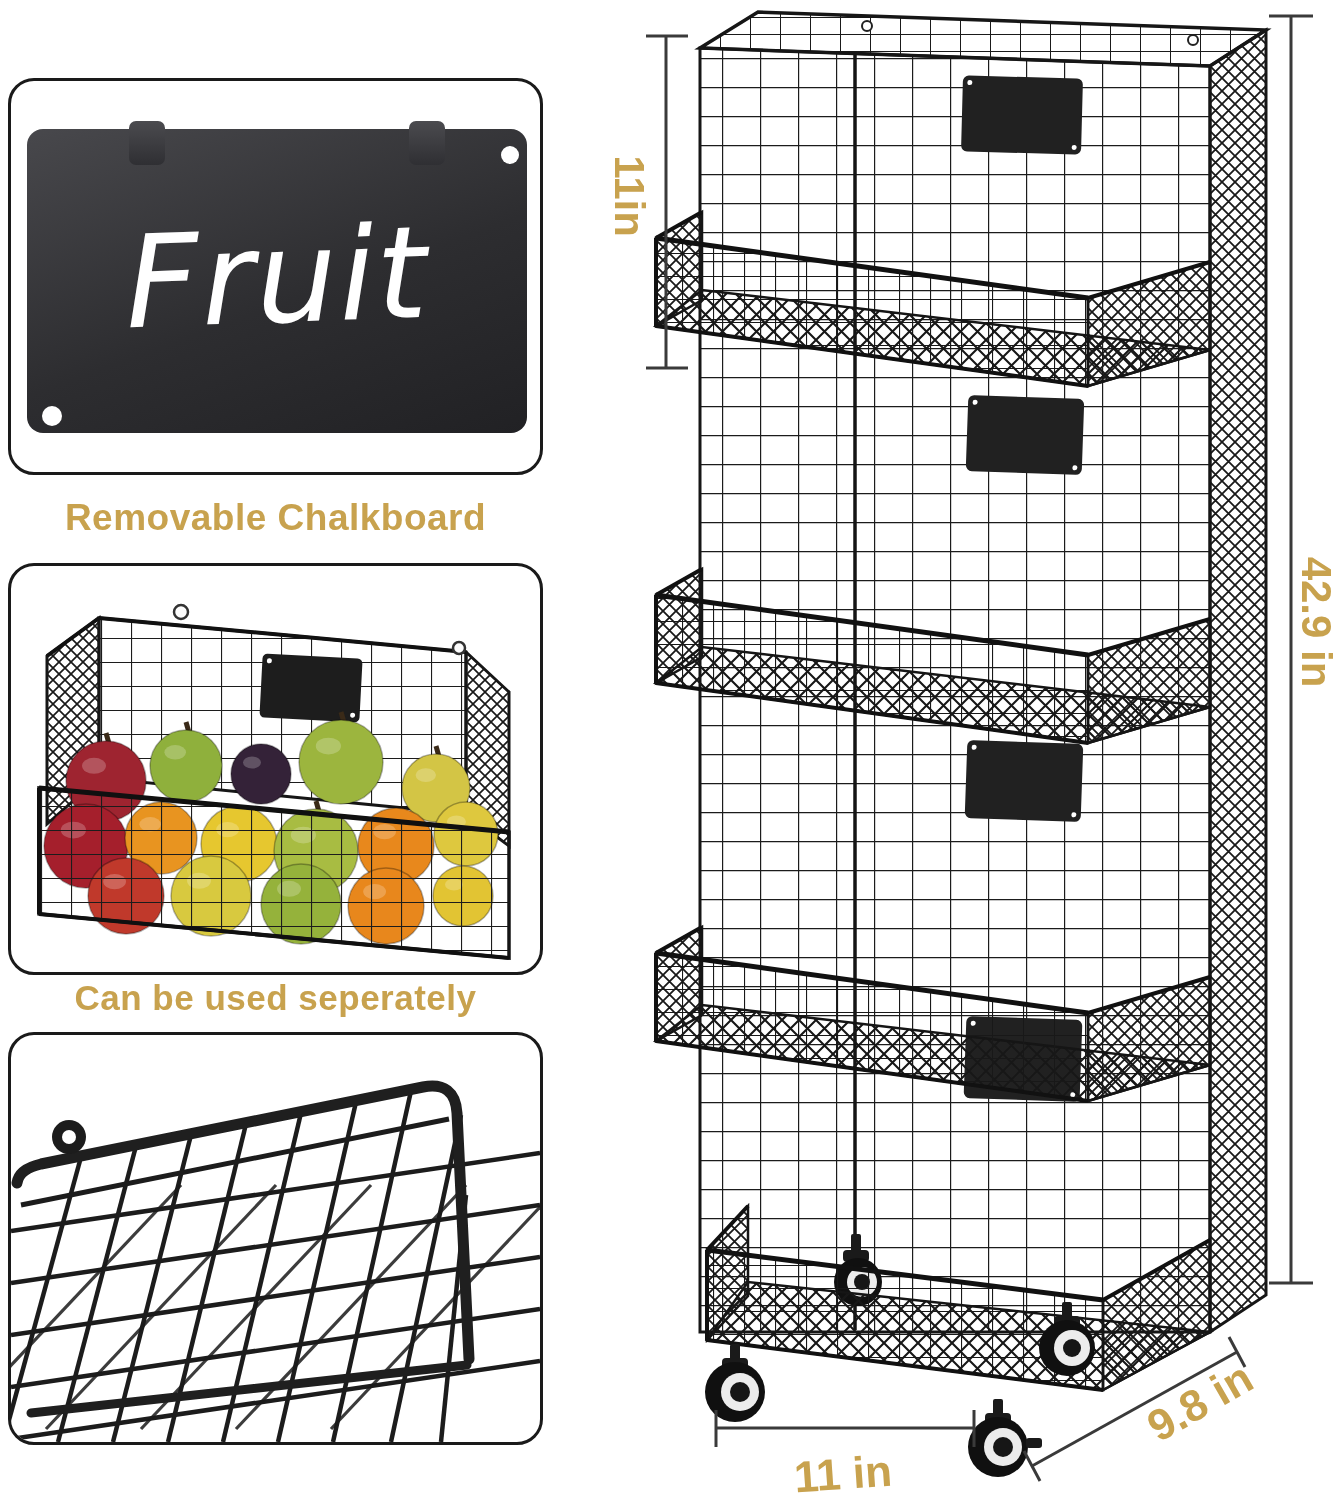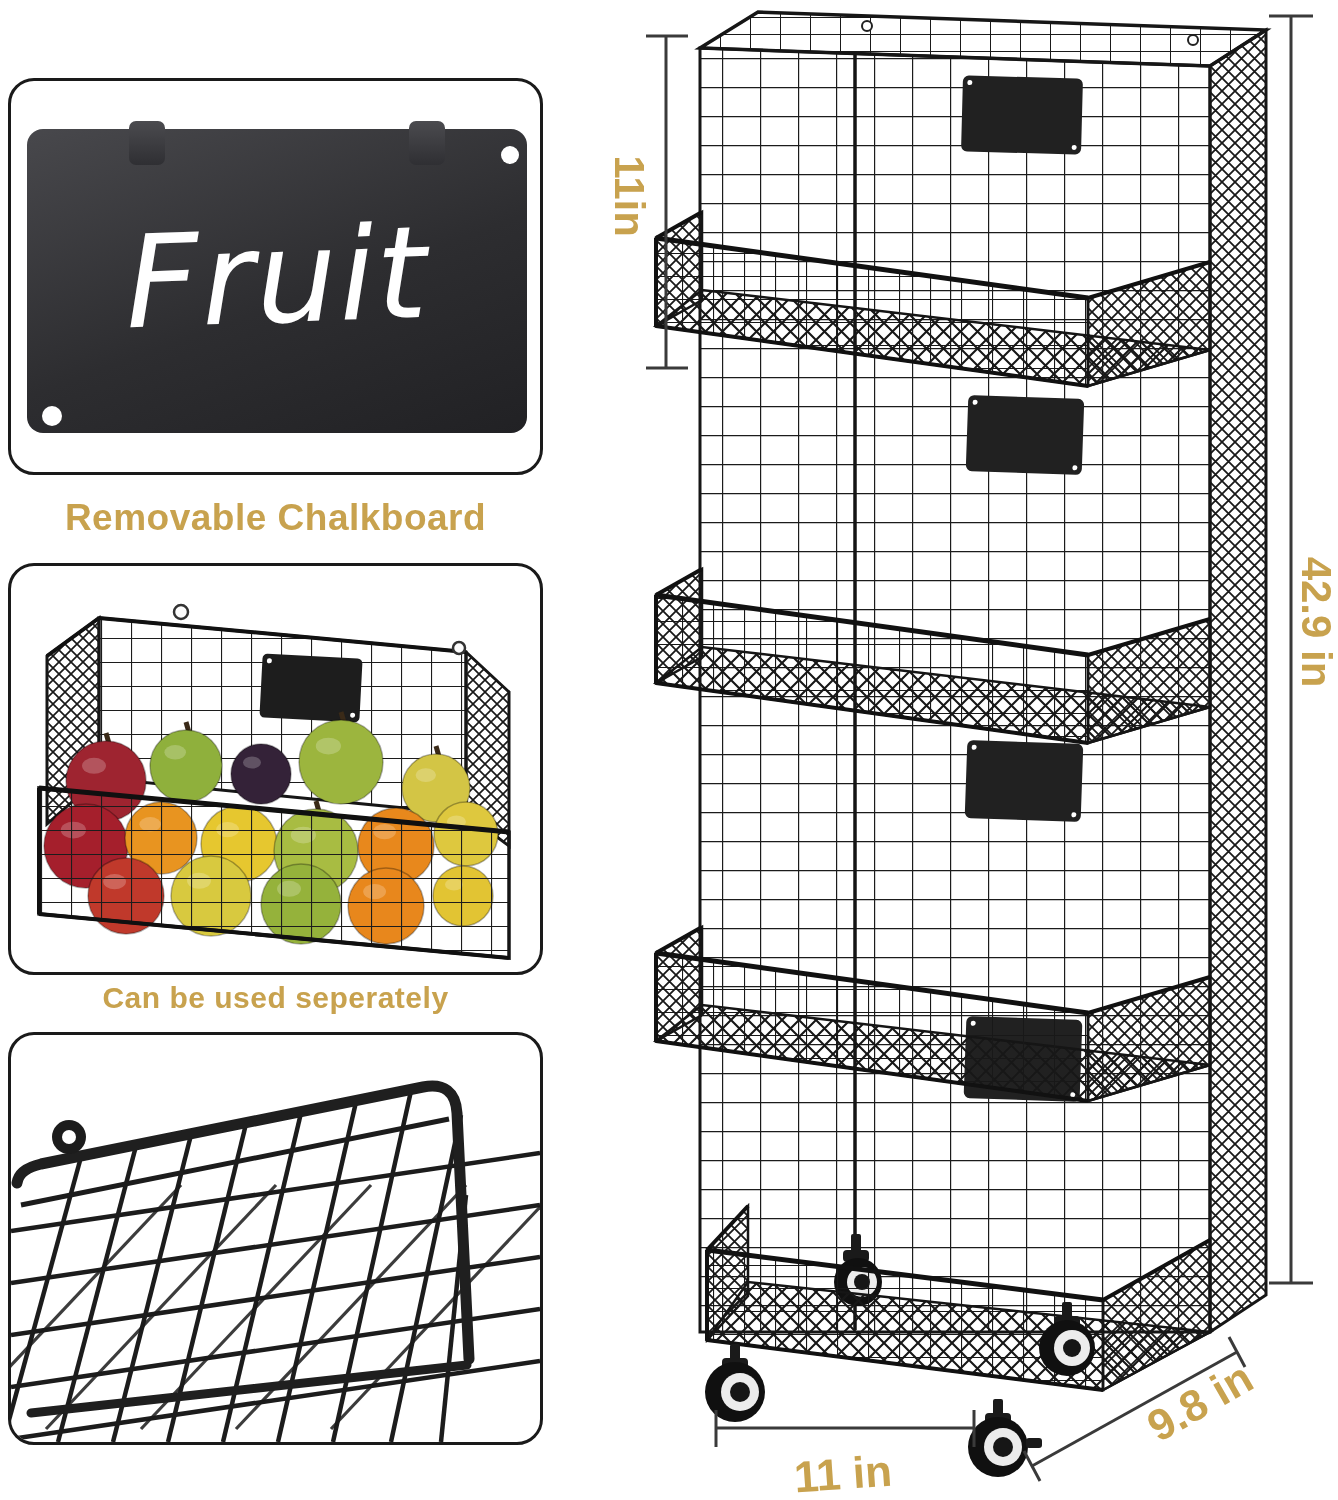--- a/index.html
+++ b/index.html
@@ -21,21 +21,21 @@
   #panel-chalkboard{top:78px;height:397px;}
   #panel-basket{top:563px;height:412px;}
   #panel-durable{top:1032px;height:413px;}
 
   .caption{
     position:absolute;left:8px;width:535px;text-align:center;
     font-size:37px;font-weight:700;color:var(--gold);letter-spacing:.5px;
     line-height:44px;height:44px;white-space:nowrap;
   }
   #caption-1{top:496px;}
-  #caption-2{top:976px;font-size:30px;}
+  #caption-2{top:976px;font-size:35px;}
   #caption-3{top:1452px;}
 
   
   .board{
     position:absolute;left:16px;top:48px;width:500px;height:304px;border-radius:16px;
     background:linear-gradient(160deg,#48484c 0%,#2d2d30 55%,#212124 100%);
   }
   .clip{
     position:absolute;top:-8px;width:36px;height:44px;border-radius:7px;
     background:linear-gradient(#4b4b4f,#2f2f33);

